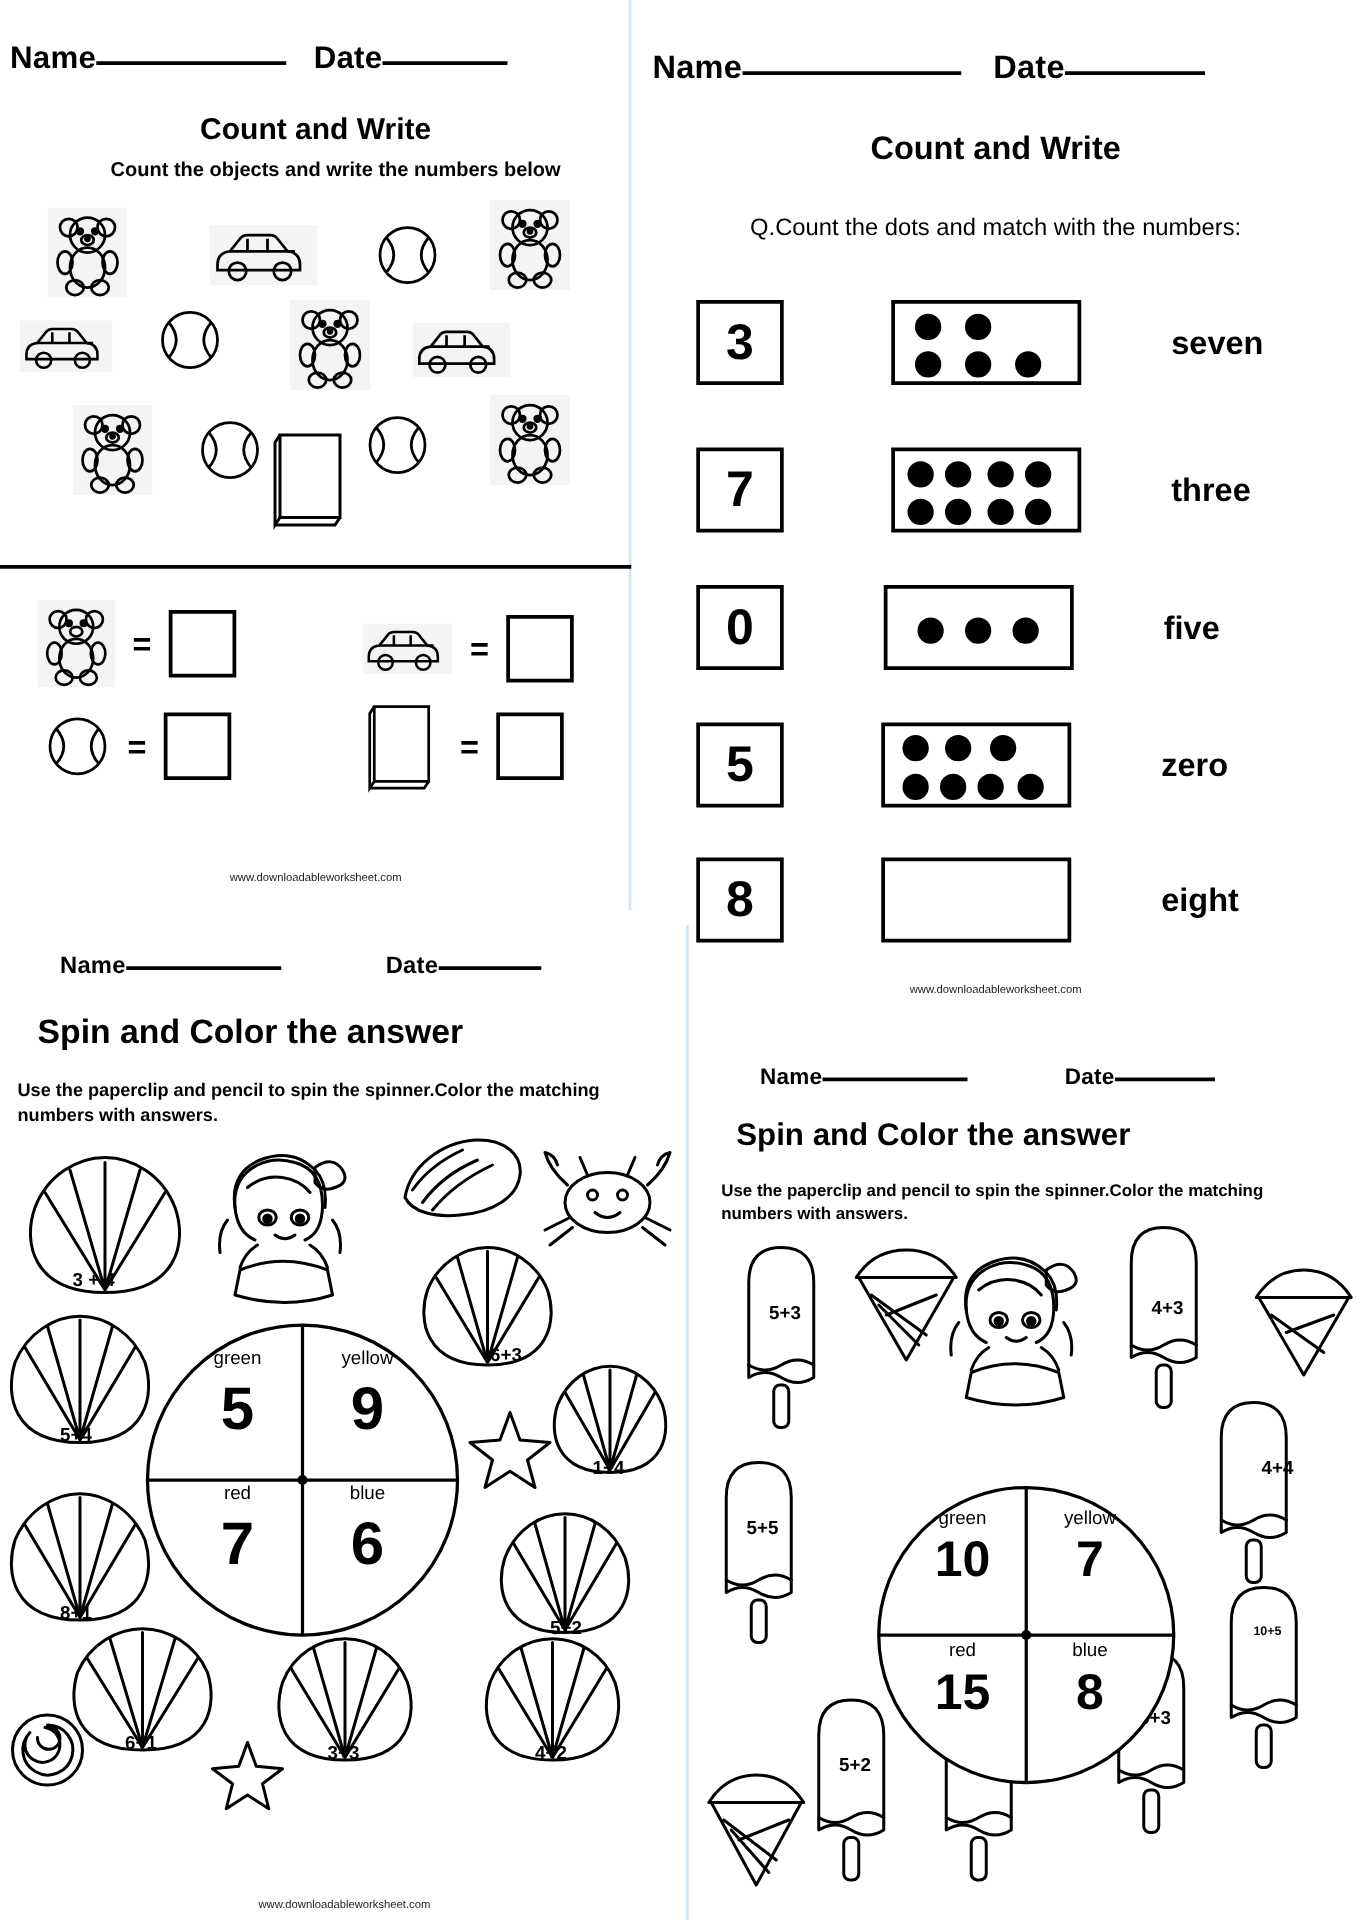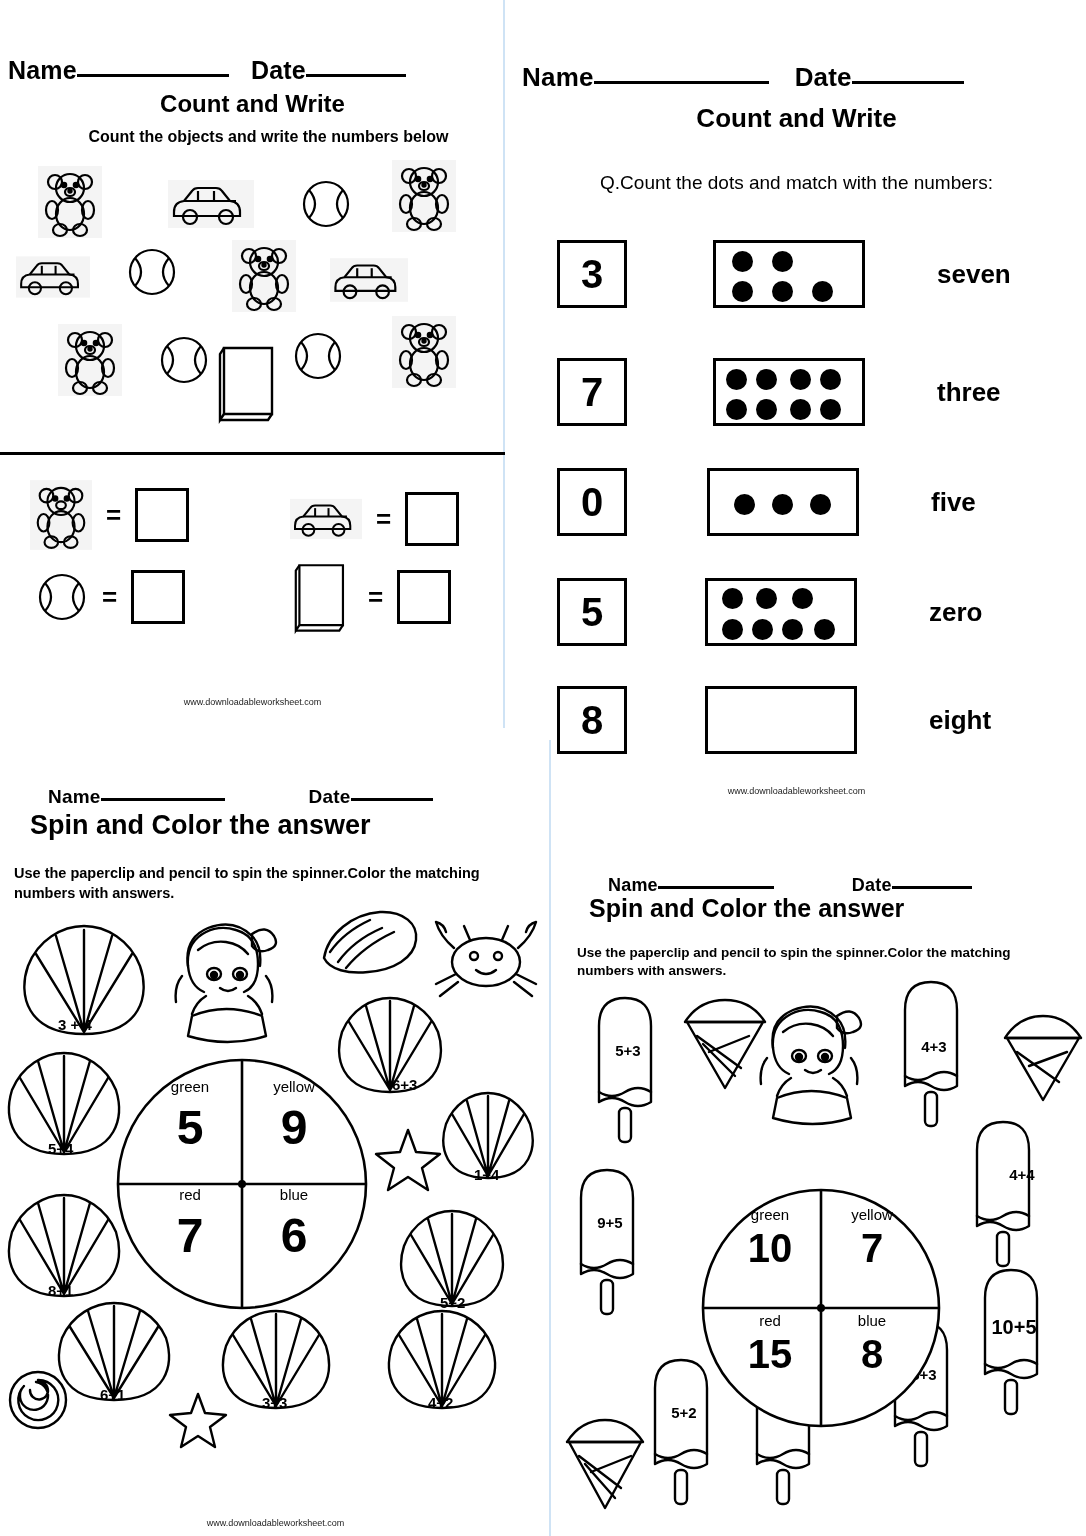--- a/index.html
+++ b/index.html
@@ -17,21 +17,20 @@
   }
   .quad { position: absolute; }
 
   
   .namedate {
     display: flex;
     align-items: baseline;
     font-weight: 700;
     color: #000;
     white-space: nowrap;
-    margin-top: 24px;
   }
   .namedate .lbl { letter-spacing: .2px; }
   .namedate .rule {
     display: inline-block;
     border-bottom: 3px solid #000;
     position: relative;
     top: -2px;
   }
   .wtitle {
     font-weight: 700;
@@ -722,22 +721,22 @@
             <path d="M44 96 q34-14 70 0 l4 20 q-38 12-78 0 Z"></path>
             <path d="M104 14 q14-10 22 2 q6 10-6 14 q-10 4-16-4 Z"></path>
             <path d="M34 56 q-8 10-6 26 M118 56 q8 10 6 26"></path>
           </g>
         </g>
       </svg>
 
       <div class="popnum" style="left:48px;top:66px;width:54px">5+3</div>
       <div class="popnum" style="left:354px;top:62px;width:54px">4+3</div>
       <div class="popnum" style="left:442px;top:190px;width:54px">4+4</div>
-      <div class="popnum" style="left:30px;top:238px;width:54px">9+5</div>
-      <div class="popnum" style="left:430px;top:340px;width:62px;font-size:20px">10+5</div>
+      <div class="popnum" style="left:30px;top:238px;width:54px">5+5</div>
+      <div class="popnum" style="left:430px;top:324px;width:62px;font-size:10px">10+5</div>
       <div class="popnum" style="left:344px;top:390px;width:54px">5+3</div>
       <div class="popnum" style="left:104px;top:428px;width:54px">5+2</div>
       <div class="popnum" style="left:206px;top:428px;width:54px">8+7</div>
 
       <div class="spinner" style="left:148px;top:212px;width:240px;height:240px">
         <svg width="240" height="240" viewBox="0 0 240 240">
           <circle cx="120" cy="120" r="118" fill="#fff" stroke="#000" stroke-width="2.6"></circle>
           <line x1="2" y1="120" x2="238" y2="120" stroke="#000" stroke-width="2.6"></line>
           <line x1="120" y1="2" x2="120" y2="238" stroke="#000" stroke-width="2.6"></line>
           <circle cx="120" cy="120" r="4" fill="#000"></circle>

